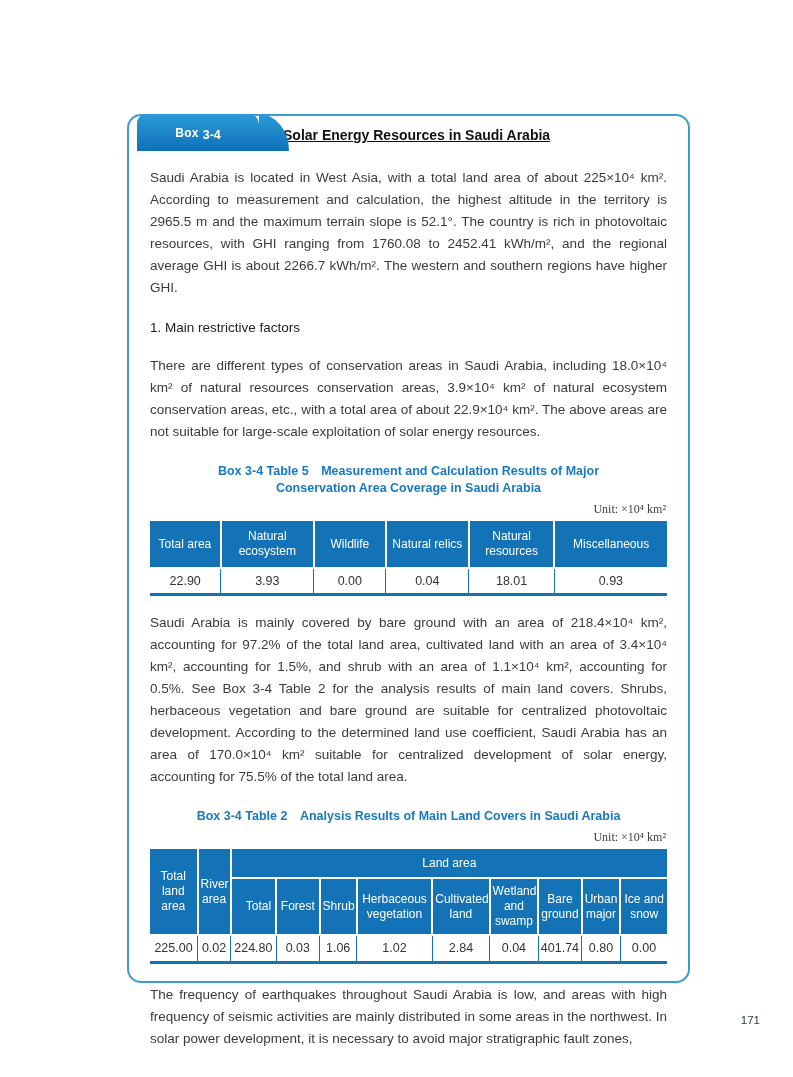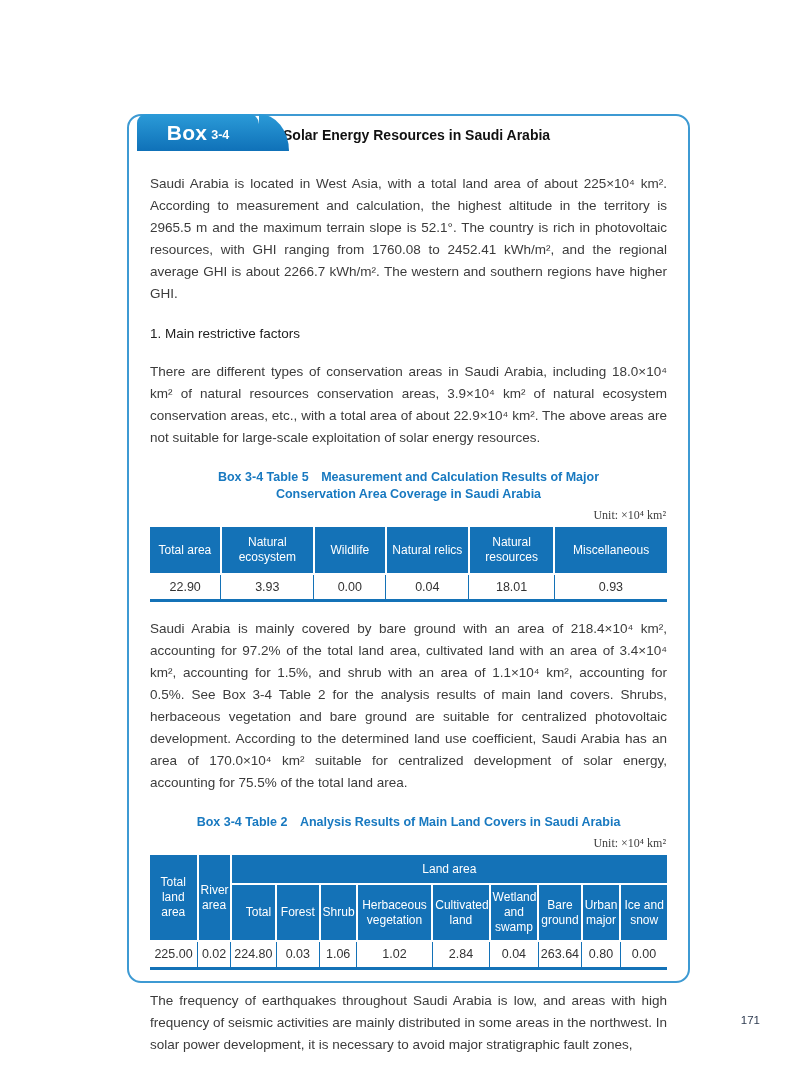--- a/index.html
+++ b/index.html
@@ -18,25 +18,25 @@
     background: linear-gradient(180deg, #2b9bd8 0%, #0f71b8 100%);
     border-radius: 9px 10px 0 0;
     display: flex; align-items: center; justify-content: center;
     color: #fff; font-weight: bold;
   }
   .tab::after {
     content: ""; position: absolute; left: 100%; top: 0; width: 30px; height: 100%;
     background: linear-gradient(180deg, #2b9bd8 0%, #0f71b8 100%);
     border-radius: 0 30px 0 0 / 0 37px 0 0;
   }
-  .tab-main { font-size: 21px; letter-spacing: 0.3px; }
+  .tab-main { font-size: 12px; letter-spacing: 0.3px; }
   .tab-sub { font-size: 12.5px; margin-left: 4px; position: relative; top: 2px; }
 
   .box-title {
-    margin: 11px 20px 10px 154px; font-size: 14px; font-weight: bold; color: #111;
+    margin: 11px 20px 4px 154px; font-size: 14px; font-weight: bold; color: #111; text-decoration: underline;
   }
 
   .box-content { padding: 20px 21px 0 21px; }
 
   .para {
     font-size: 13.5px; line-height: 22px; color: #3b3b3b;
     text-align: justify; margin-bottom: 18px;
   }
   .heading { font-size: 13.5px; line-height: 22px; color: #222; margin-bottom: 16px; font-weight: 500; }
 
@@ -172,21 +172,21 @@
         <tbody>
           <tr>
             <td>225.00</td>
             <td>0.02</td>
             <td>224.80</td>
             <td>0.03</td>
             <td>1.06</td>
             <td>1.02</td>
             <td>2.84</td>
             <td>0.04</td>
-            <td>263.64</td>
+            <td>401.74</td>
             <td>0.80</td>
             <td>0.00</td>
           </tr>
         </tbody>
       </table>
 
       <p class="para">The frequency of earthquakes throughout Saudi Arabia is low, and areas with high frequency of seismic activities are mainly distributed in some areas in the northwest. In solar power development, it is necessary to avoid major stratigraphic fault zones,</p>
 
     </div>
   </div>

